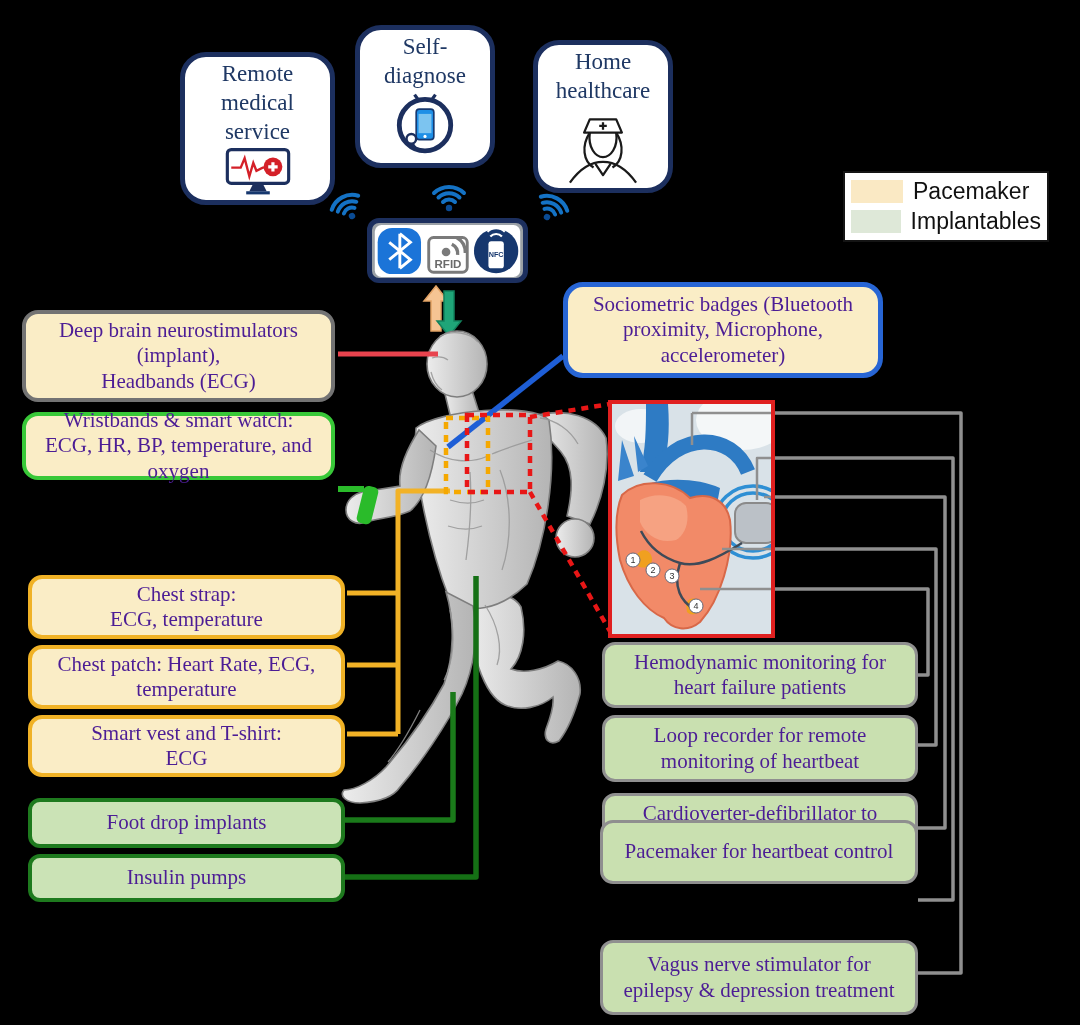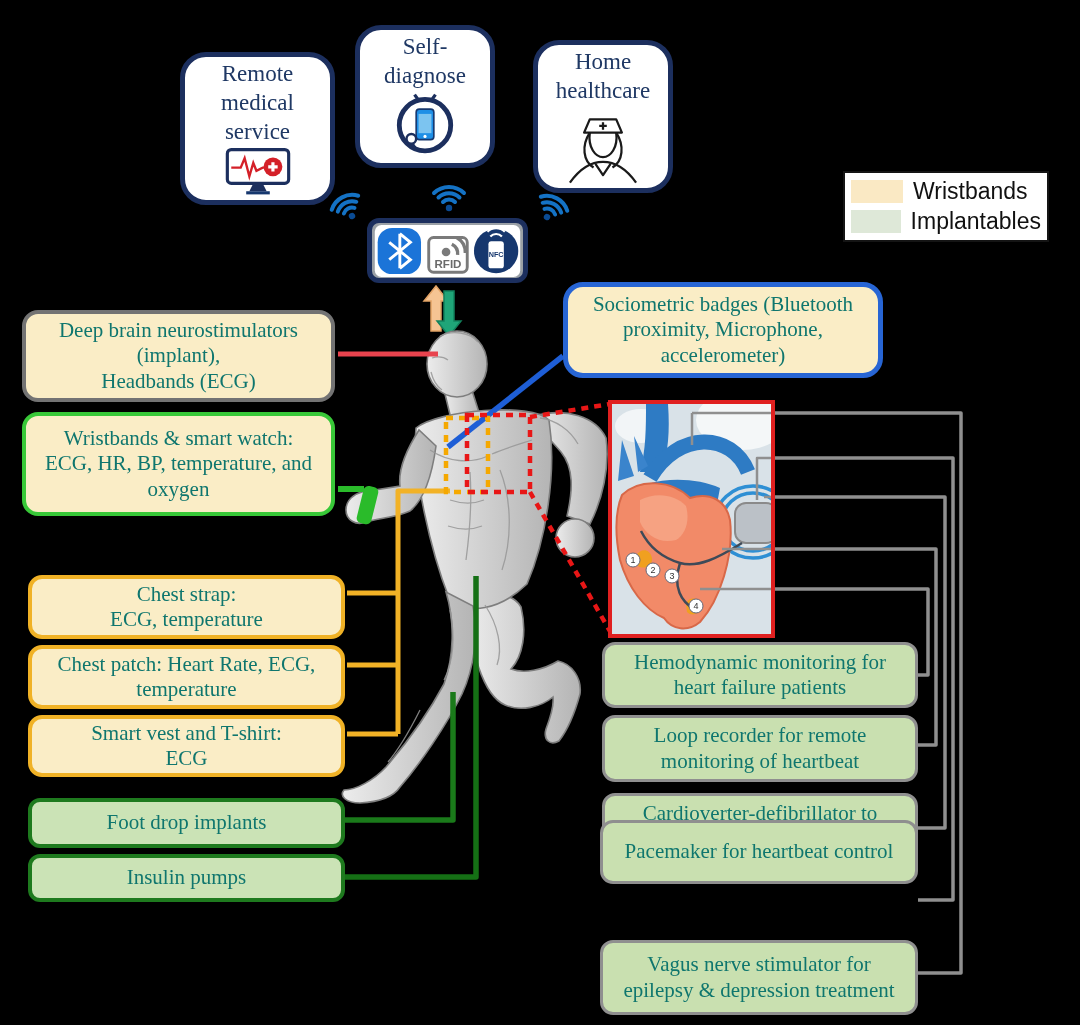--- a/index.html
+++ b/index.html
@@ -1,20 +1,20 @@
 <!DOCTYPE html>
 <html><head>
 <meta charset="utf-8">
 <style>
   html,body{margin:0;padding:0;background:#000;}
   #stage{position:relative;width:1080px;height:1025px;background:#000;overflow:hidden;
          font-family:"Liberation Serif", serif;}
   #overlay{position:absolute;left:0;top:0;z-index:1;}
   .fbox{position:absolute;z-index:2;display:flex;align-items:center;justify-content:center;
-        text-align:center;box-sizing:border-box;border-radius:16px;color:#0f766e;
+        text-align:center;box-sizing:border-box;border-radius:16px;color:#4c1d95;
         font-size:21px;line-height:1.2;padding:3px 6px;}
   .fbox .t{white-space:pre-line;}
   .cream{background:#FAEDC6;}
   .red-b{border:4px solid #737373;}
   .grn-b{border:4px solid #38C838;}
   .gold-b{border:4px solid #F0B226;border-radius:14px;margin-top:12px;}
   .blue-b{border:5px solid #2765D4;border-radius:20px;}
   .imp{background:#C9E0B0;border:3px solid #8F8F8F;border-radius:13px;}
   .dkg{background:#CBE3B6;border:4px solid #1E7A1E;border-radius:12px;}
   .navybox{background:#fff;border:5px solid #1C2F5E;border-radius:26px;color:#1F3864;
@@ -202,35 +202,35 @@
         <rect x="118" y="17" width="16" height="28" rx="3" fill="#fff"></rect>
         <path d="M 120,12 A 8 8 0 0 1 132,12 M 117,7 A 13 13 0 0 1 135,7" fill="none" stroke="#fff" stroke-width="2.2"></path>
         <text x="126" y="33" text-anchor="middle" font-family="Liberation Sans, sans-serif" font-size="7.5" font-weight="bold" fill="#16376E">NFC</text>
       </g>
     </svg>
   </div>
 
   <div id="legend">
     <div class="lrow">
       <span class="sw" style="background:#FAE9C4;"></span>
-      <span>Wristbands</span>
+      <span>Pacemaker</span>
     </div>
     <div class="lrow">
       <span class="sw" style="background:#DEE8D8;"></span>
       <span>Implantables</span>
     </div>
   </div>
 
   <div class="fbox cream red-b" style="left:22px;top:310px;width:313px;height:92px;">
     <span class="t">Deep brain neurostimulators
 (implant),
 Headbands (ECG)</span>
   </div>
 
-  <div class="fbox cream grn-b" style="left:22px;top:412px;width:313px;height:104px;">
+  <div class="fbox cream grn-b" style="left:22px;top:412px;width:313px;height:68px;">
     <span class="t">Wristbands &amp; smart watch:
 ECG, HR, BP, temperature, and
 oxygen</span>
   </div>
 
   <div class="fbox cream gold-b" style="left:28px;top:563px;width:317px;height:64px;">
     <span class="t">Chest strap:
 ECG, temperature</span>
   </div>
 

